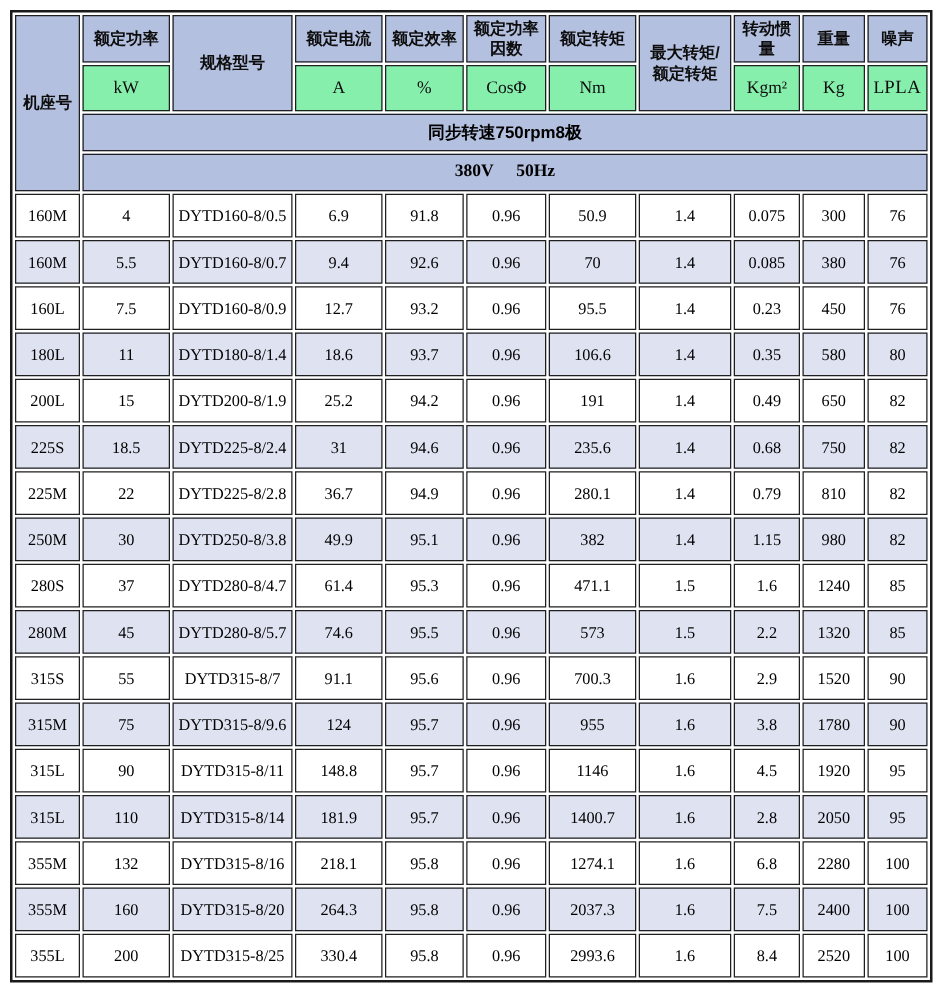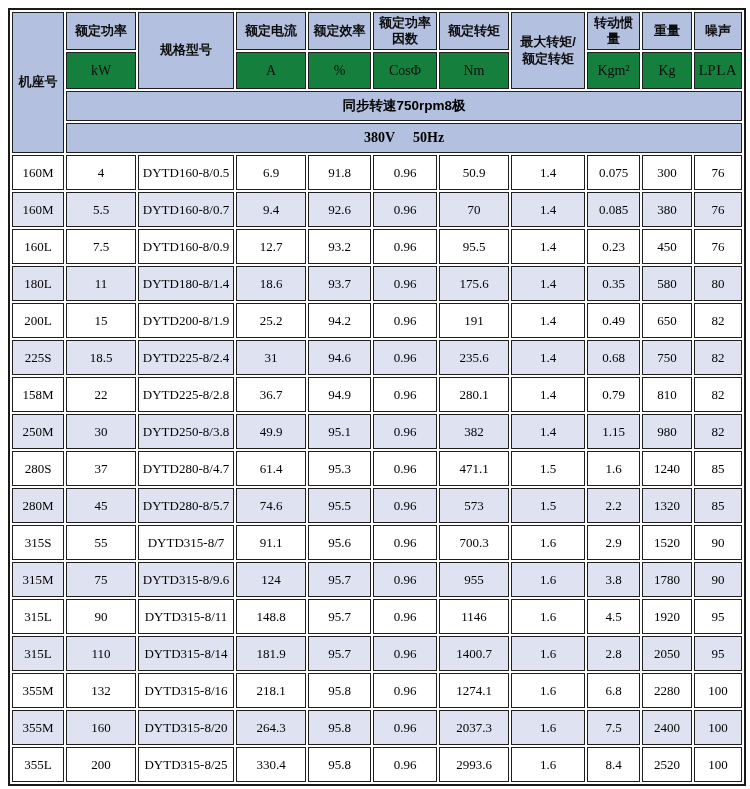--- a/index.html
+++ b/index.html
@@ -45,21 +45,21 @@
   }
   th.cn {
     background: #b4c0df;
     font-family: "Liberation Sans", "DejaVu Sans", sans-serif;
     font-weight: bold;
     font-size: 13px;
     color: #0d0d0d;
     line-height: 1.25;
   }
   th.unit {
-    background: #15803d;
+    background: #86efac;
     font-family: "Liberation Serif", "DejaVu Serif", serif;
     font-weight: normal;
     font-size: 14px;
     color: #0d0d0d;
   }
   tr.hdr1 th { height: 34px; }
   tr.hdr2 th { height: 33px; }
   th.banner {
     background: #b4c0df;
     height: 26px;
@@ -176,21 +176,21 @@
           <td>450</td>
           <td>76</td>
         </tr>
         <tr class="alt">
           <td>180L</td>
           <td>11</td>
           <td>DYTD180-8/1.4</td>
           <td>18.6</td>
           <td>93.7</td>
           <td>0.96</td>
-          <td>175.6</td>
+          <td>106.6</td>
           <td>1.4</td>
           <td>0.35</td>
           <td>580</td>
           <td>80</td>
         </tr>
         <tr>
           <td>200L</td>
           <td>15</td>
           <td>DYTD200-8/1.9</td>
           <td>25.2</td>
@@ -209,21 +209,21 @@
           <td>31</td>
           <td>94.6</td>
           <td>0.96</td>
           <td>235.6</td>
           <td>1.4</td>
           <td>0.68</td>
           <td>750</td>
           <td>82</td>
         </tr>
         <tr>
-          <td>158M</td>
+          <td>225M</td>
           <td>22</td>
           <td>DYTD225-8/2.8</td>
           <td>36.7</td>
           <td>94.9</td>
           <td>0.96</td>
           <td>280.1</td>
           <td>1.4</td>
           <td>0.79</td>
           <td>810</td>
           <td>82</td>

